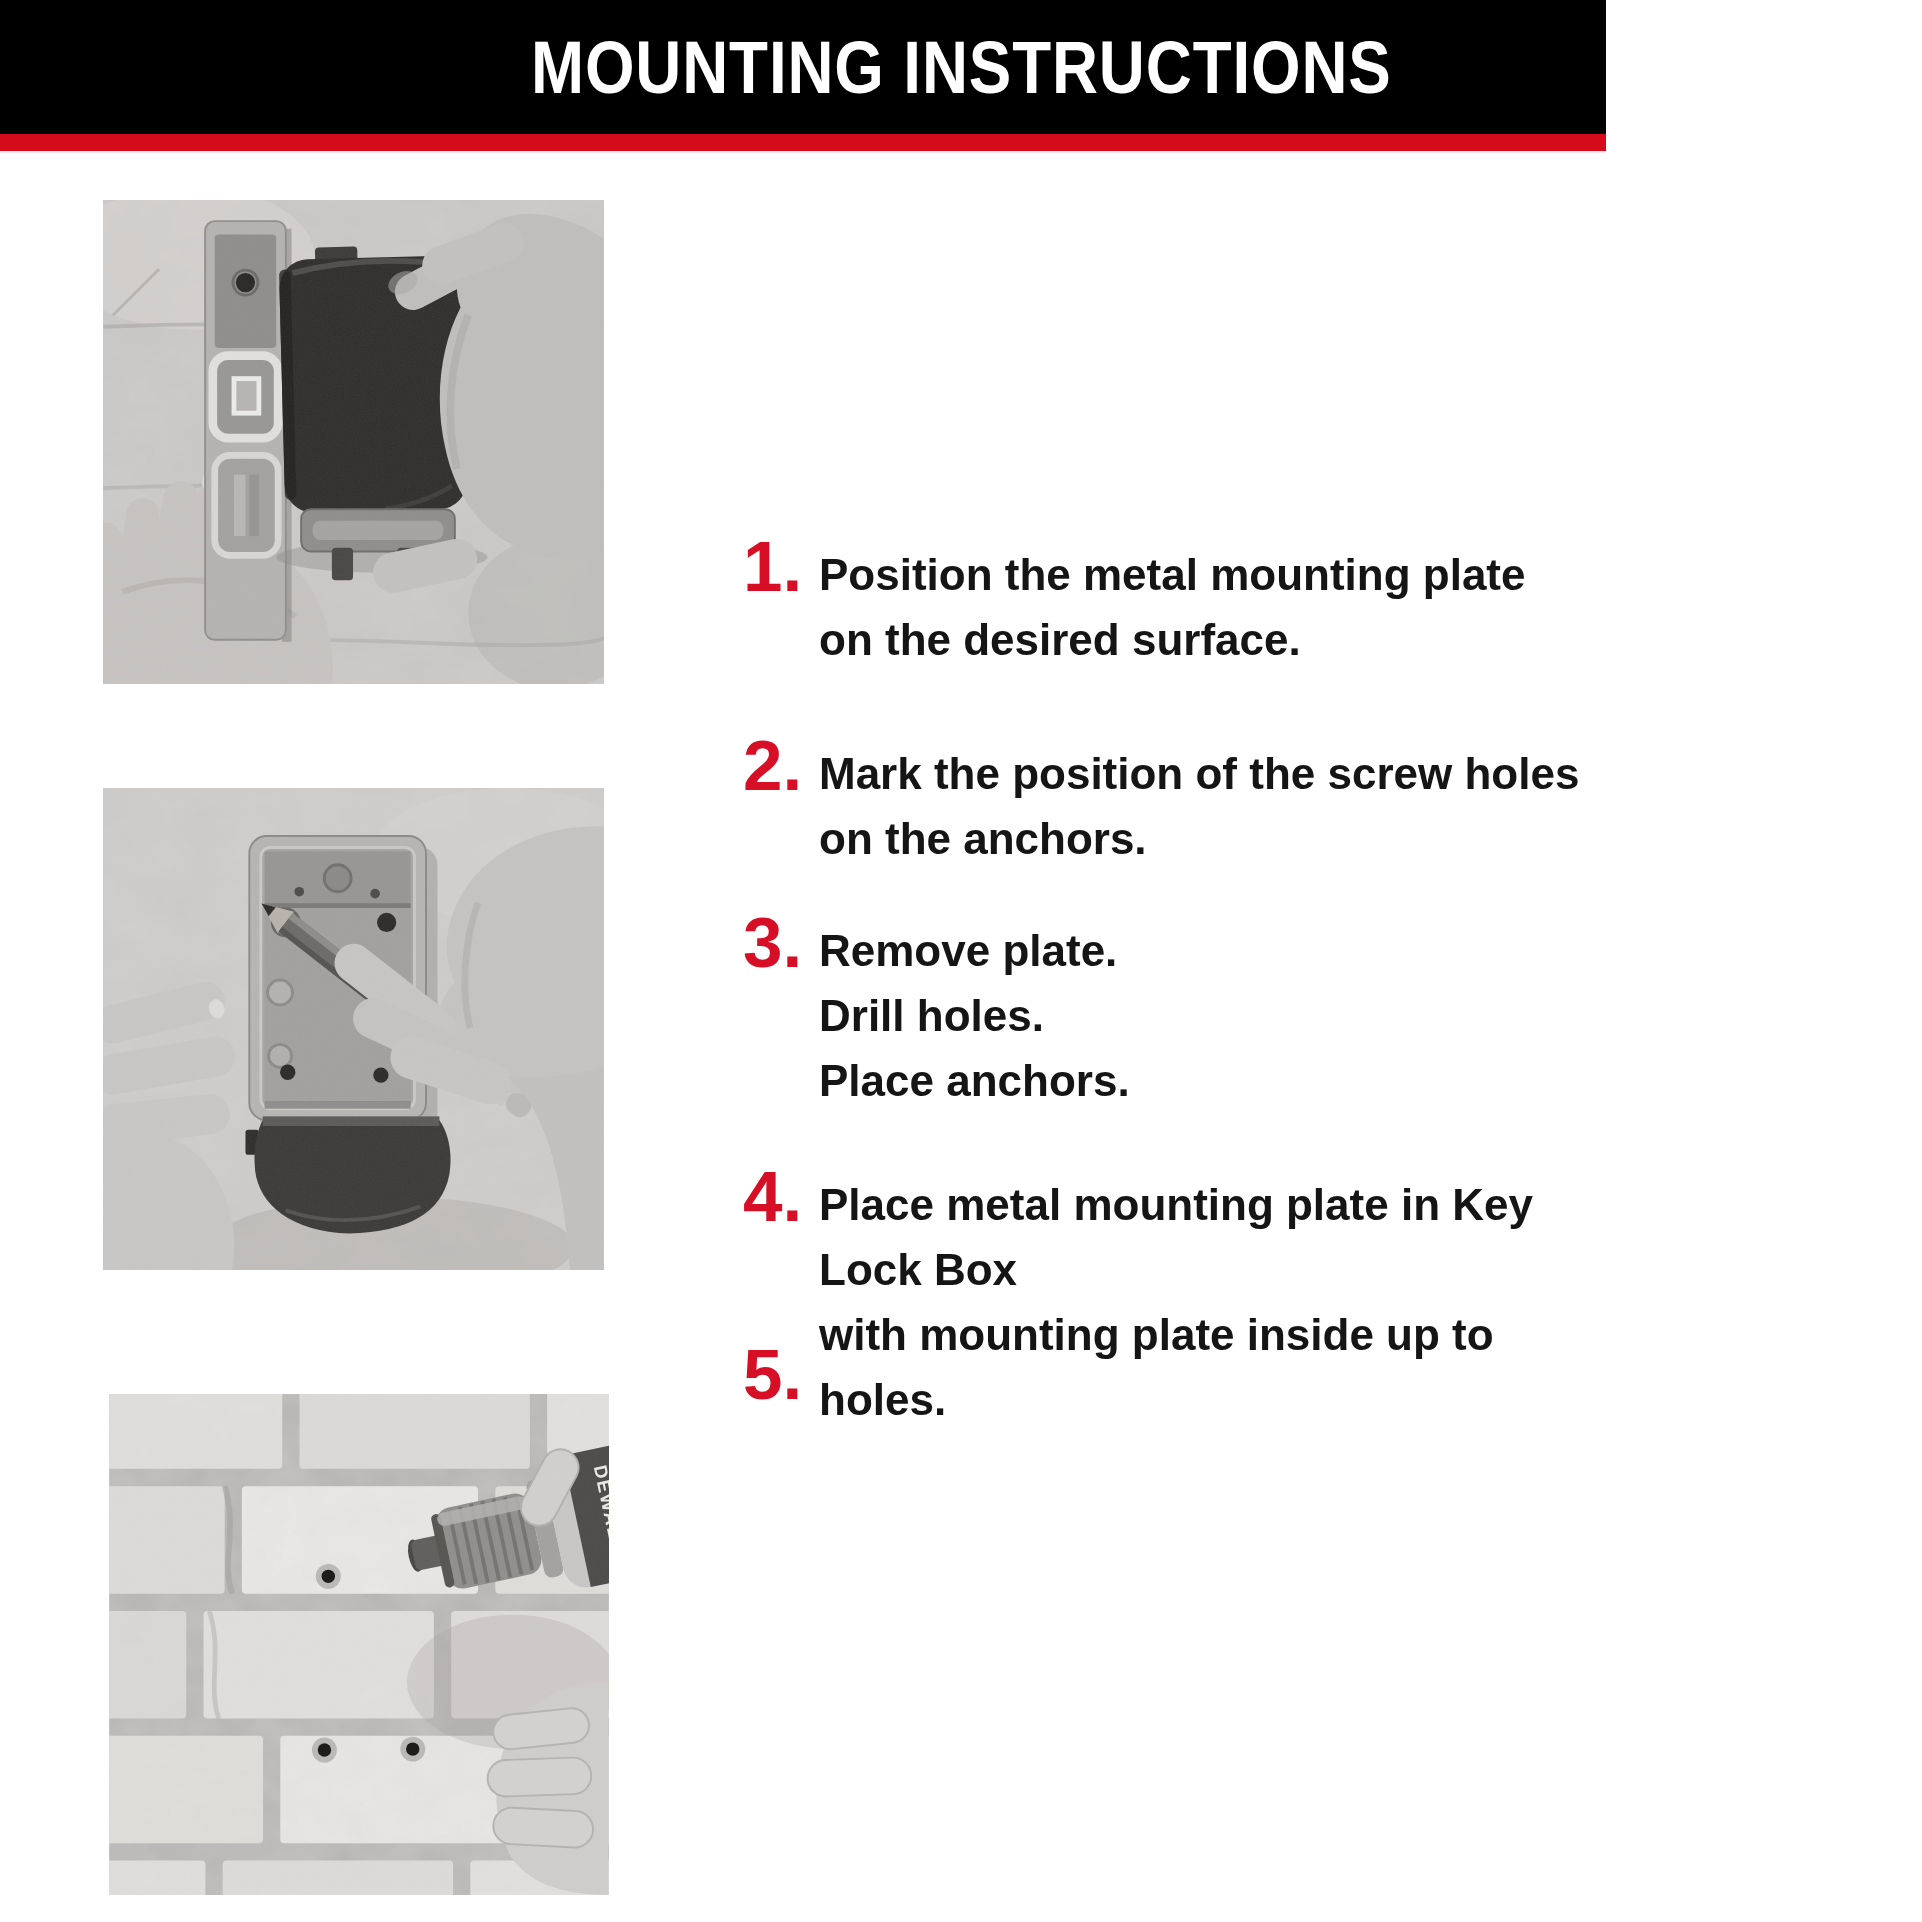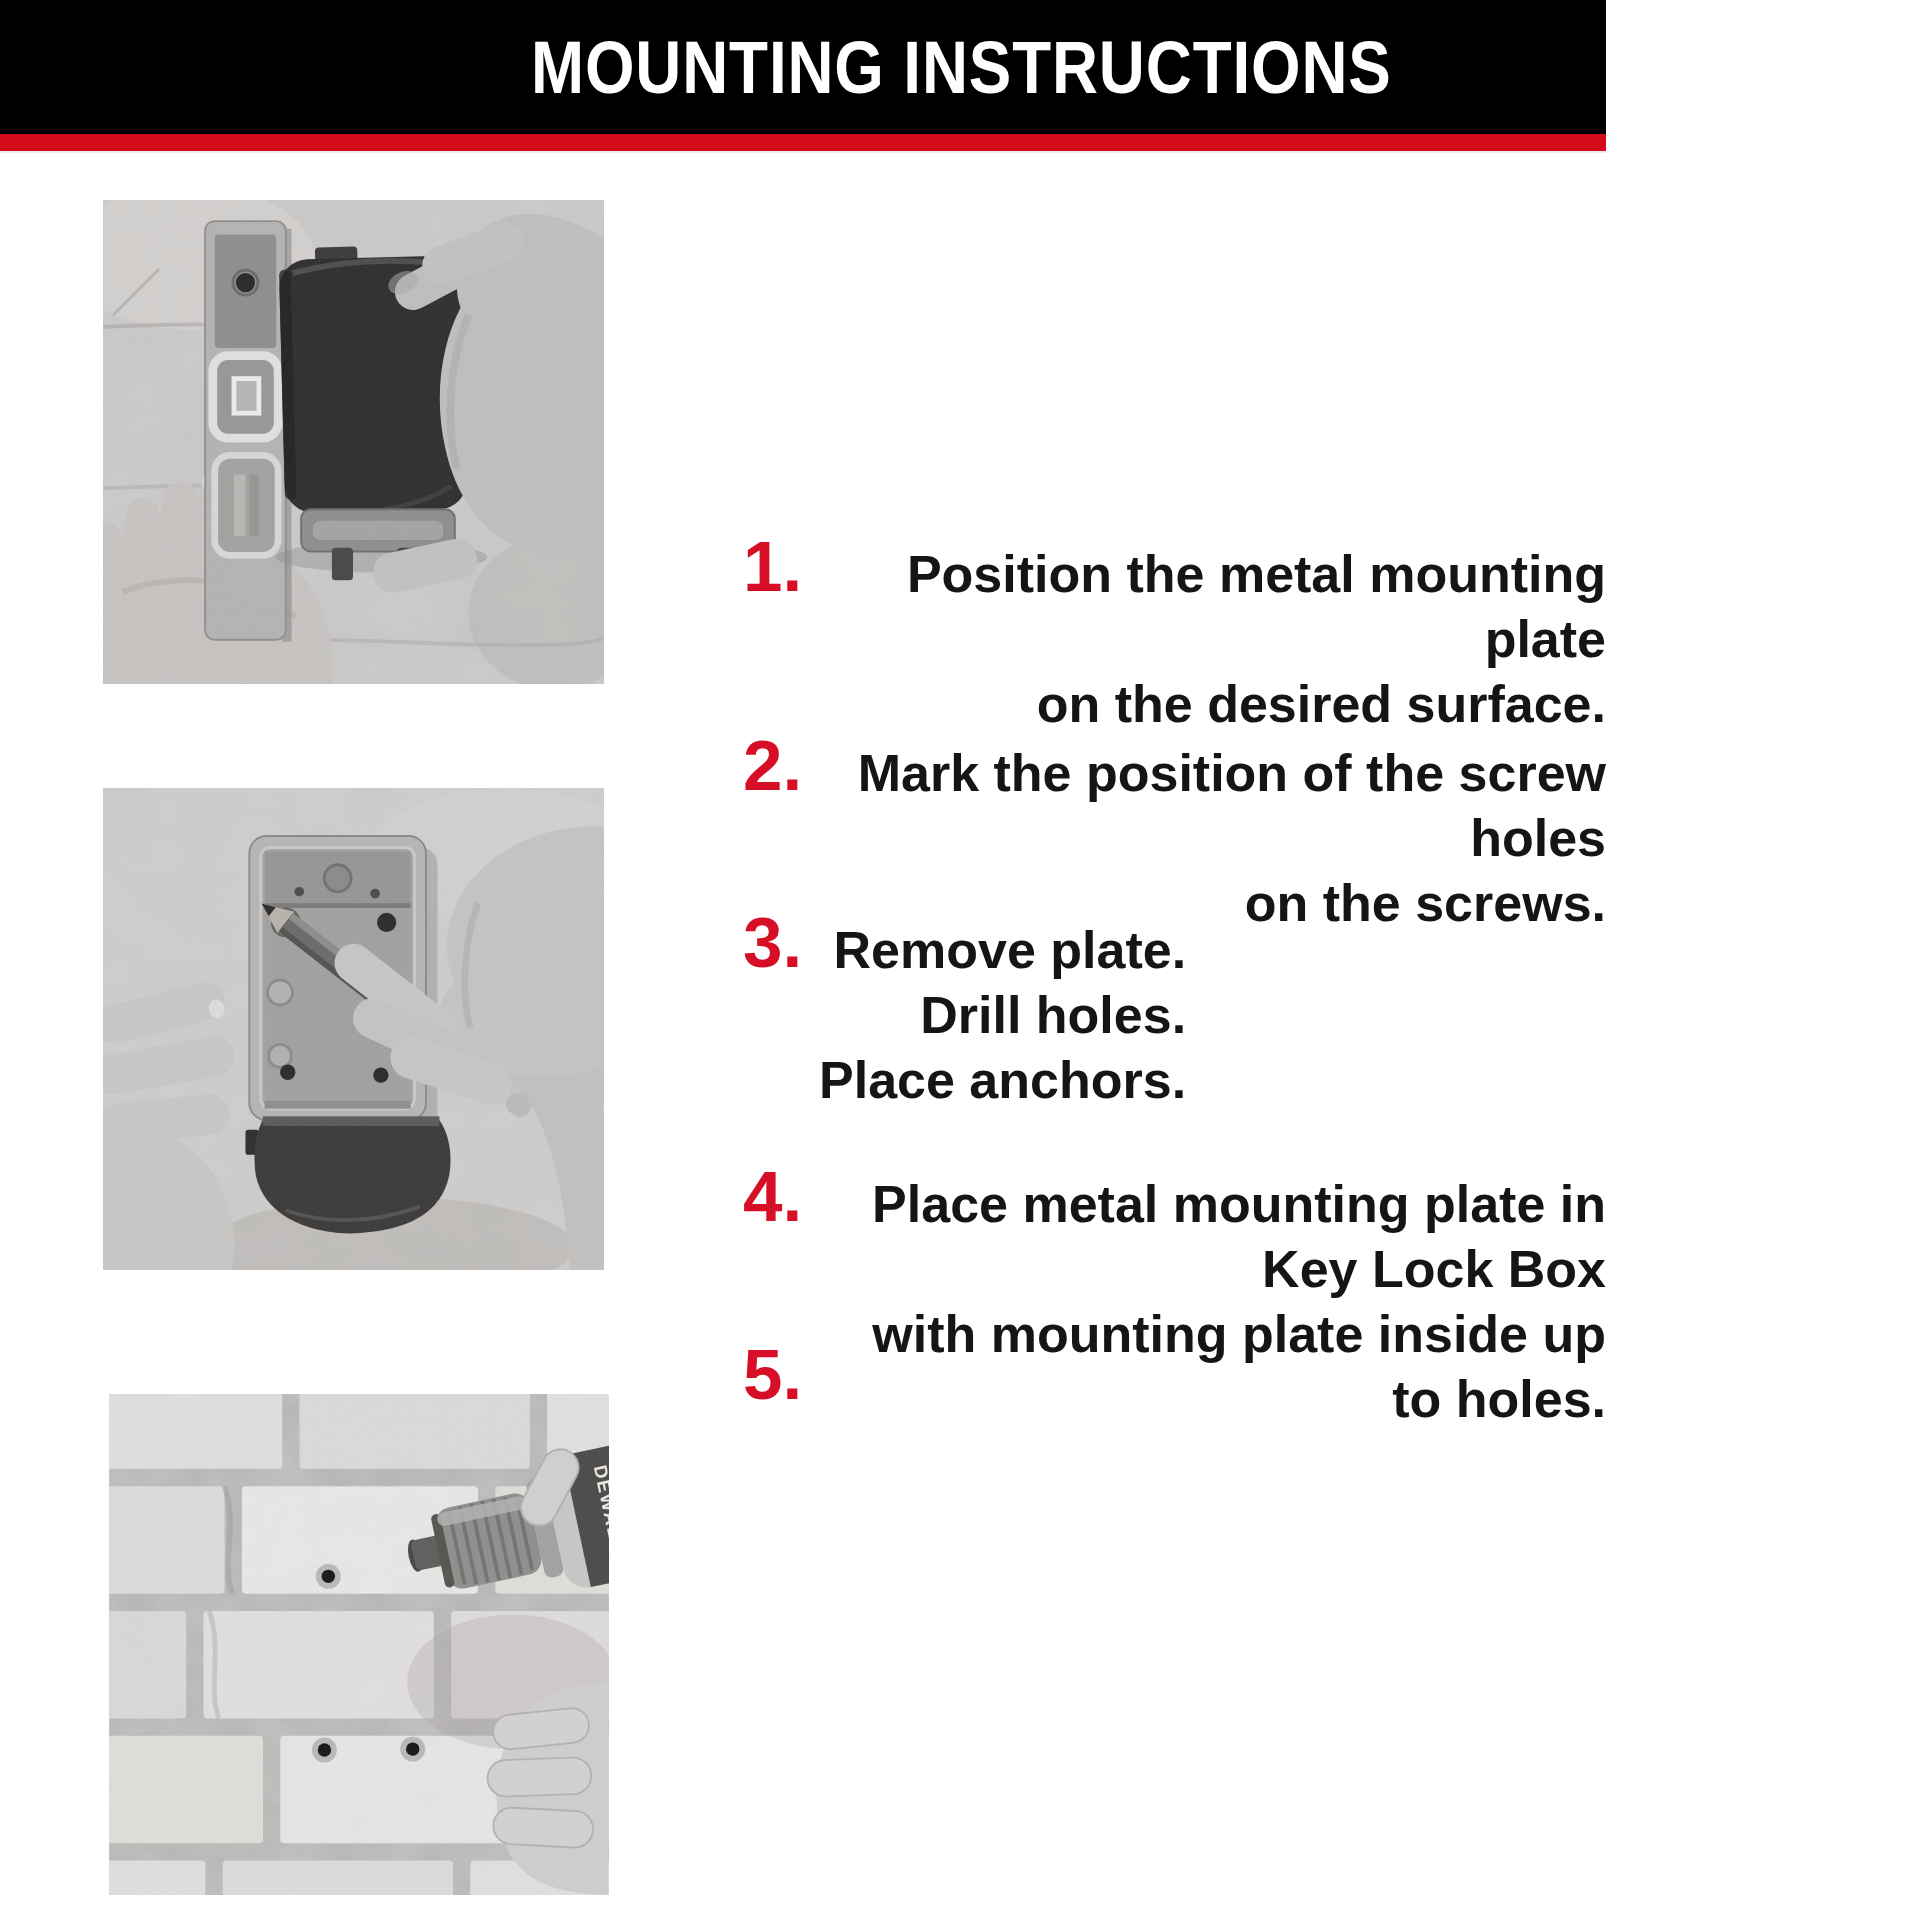--- a/index.html
+++ b/index.html
@@ -15,22 +15,22 @@
   
   .photo{position:absolute;overflow:hidden;background:#c8c6c4;}
   .photo svg{display:block;width:100%;height:100%;}
   #photo1{left:103px;top:200px;width:501px;height:484px;}
   #photo2{left:103px;top:788px;width:501px;height:482px;}
   #photo3{left:109px;top:1394px;width:500px;height:501px;}
   
   .step{position:absolute;left:743px;display:flex;align-items:flex-start;}
   .step .num{color:var(--number_red,#d60f26);font-size:71px;font-weight:700;line-height:1;
              width:76px;flex:0 0 76px;}
-  .step .txt{color:var(--body_text,#151515);font-size:52px;font-weight:700;line-height:65px;
-             padding-top:10.6px;white-space:pre-line;max-width:1105px;text-align:right;}
+  .step .txt{color:var(--body_text,#151515);font-size:44px;font-weight:700;line-height:65px;
+             padding-top:10.6px;white-space:pre-line;max-width:1105px;}
   #step1{top:531px;} #step2{top:730px;} #step3{top:907px;} #step4{top:1161px;} #step5{top:1339px;}
 </style>
 </head>
 <body>
 
 <div class="page">
 
   <header class="header">
     <h1>MOUNTING INSTRUCTIONS</h1>
   </header>
@@ -256,21 +256,21 @@
   </figure>
 
   <div class="step" id="step1">
     <span class="num">1.</span>
     <span class="txt">Position the metal mounting plate
 on the desired surface.</span>
   </div>
   <div class="step" id="step2">
     <span class="num">2.</span>
     <span class="txt">Mark the position of the screw holes
-on the screws.</span>
+on the anchors.</span>
   </div>
   <div class="step" id="step3">
     <span class="num">3.</span>
     <span class="txt">Remove plate.
 Drill holes.
 Place anchors.</span>
   </div>
   <div class="step" id="step4">
     <span class="num">4.</span>
     <span class="txt">Place metal mounting plate in Key Lock Box

